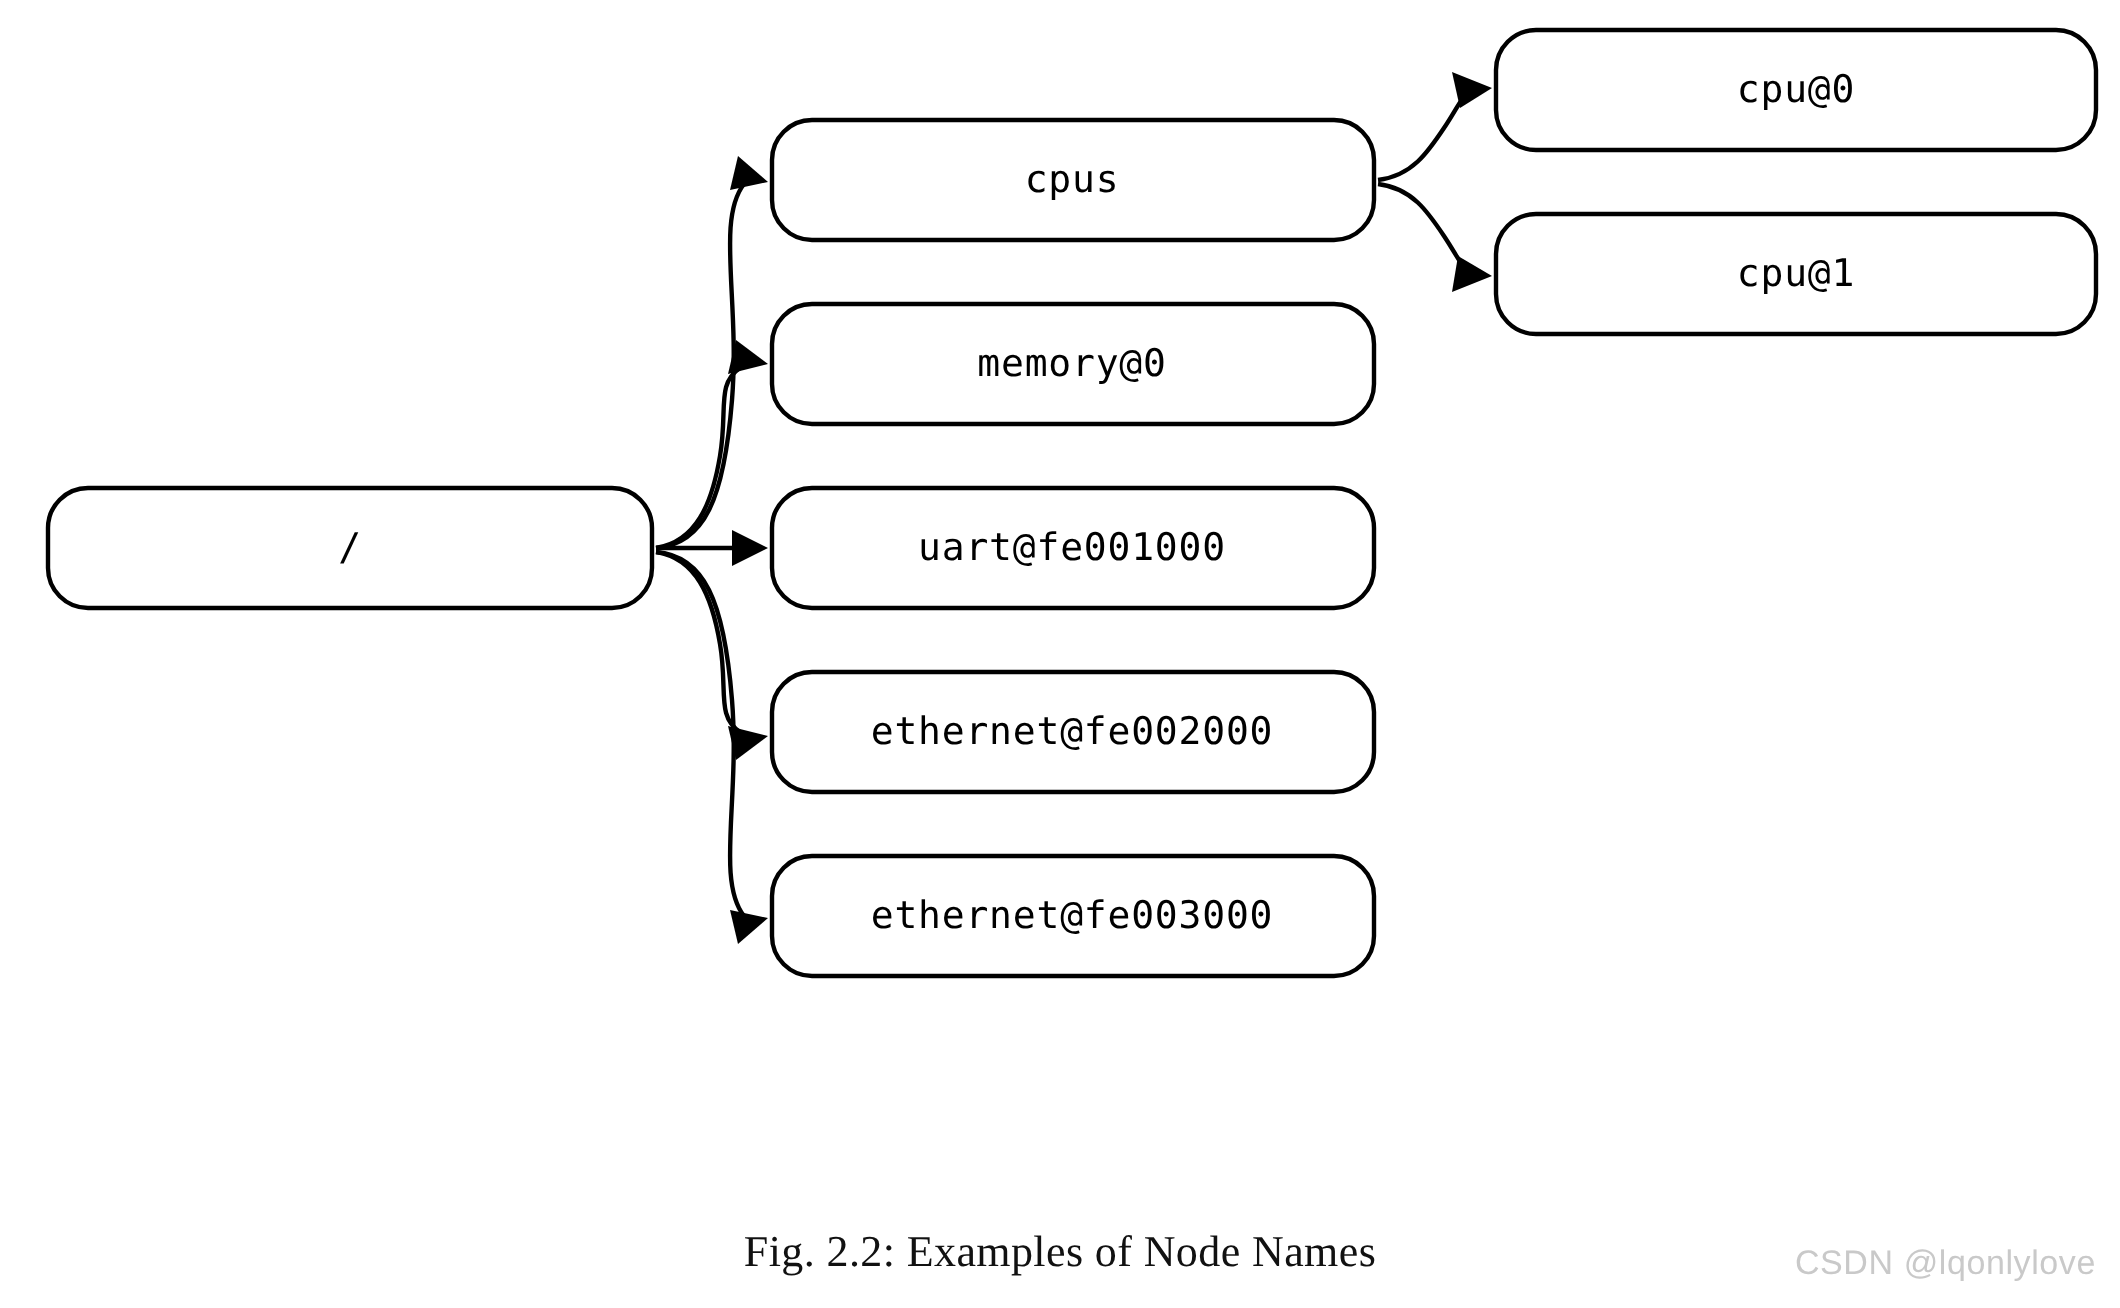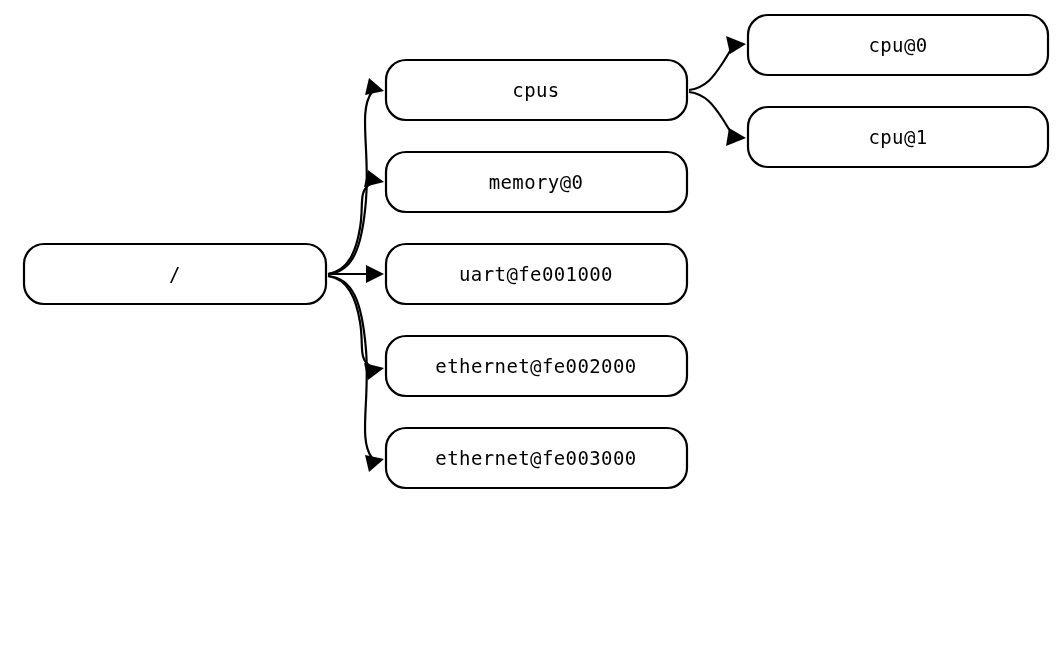--- a/index.html
+++ b/index.html
@@ -144,15 +144,17 @@
       <text class="node-label" x="898" y="46">cpu@0</text>
     </g>
 
     <g>
       <rect class="node-box" x="748" y="107" width="300" height="60" rx="20" ry="20"></rect>
       <text class="node-label" x="898" y="138">cpu@1</text>
     </g>
 
   </svg>
 
+  <div class="figure-caption">Fig. 2.2: Examples of Node Names</div>
 
+  <div class="watermark">CSDN @lqonlylove</div>
 
 </div>
 
 </body></html>

